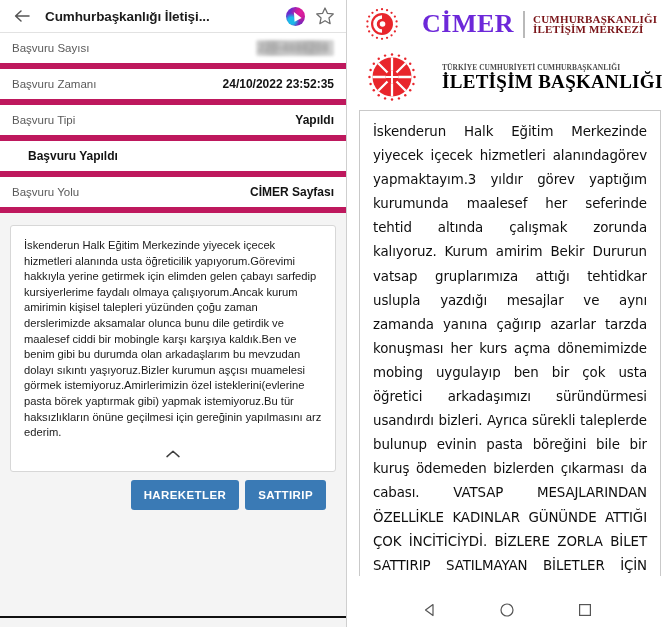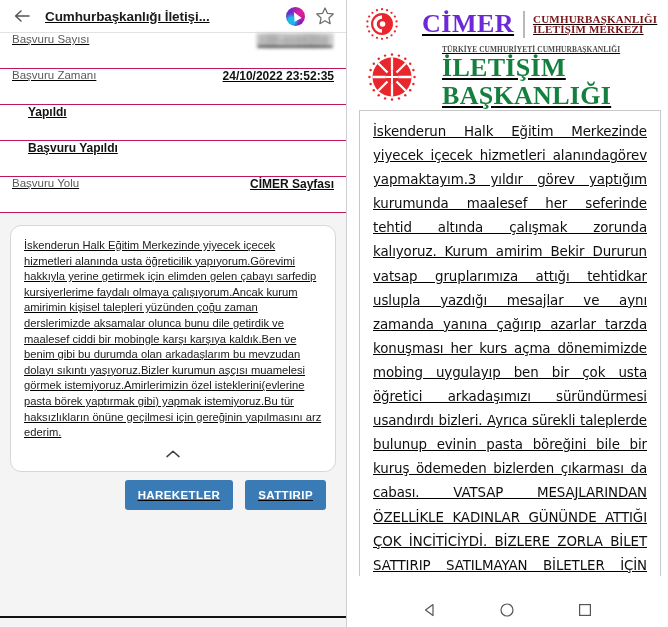--- a/index.html
+++ b/index.html
@@ -2,21 +2,21 @@
 <html><head>
 <meta charset="utf-8">
 <style>
   * { box-sizing: border-box; margin: 0; padding: 0; }
   html, body {
     width: 668px; height: 627px;
     font-family: "Liberation Sans", sans-serif;
     background: #ffffff;
     overflow: hidden;
   }
-  .screen { position: relative; width: 668px; height: 627px; display: flex; text-decoration: underline; }
+  .screen { position: relative; width: 668px; height: 627px; display: flex; }
 
   
   .left-panel {
     position: relative;
     width: 346px; height: 627px;
     background: #f4f4f4;
     overflow: hidden;
     flex: 0 0 346px;
   }
 
@@ -62,63 +62,63 @@
     border-right: 4.5px solid transparent;
     border-bottom: 9px solid #ffffff;
   }
   .star-icon { width: 22px; height: 22px; flex: 0 0 22px; margin-left: 9px; cursor: pointer; }
 
   
   .rows { background: #ffffff; }
   .row {
     height: 36px;
     display: flex;
-    align-items: flex-start;
+    align-items: center;
     padding: 0 12px;
-    border-bottom: 1px solid #be185d;
+    border-bottom: 6px solid #be185d;
     background: #ffffff;
   }
   .row-label { font-size: 11.5px; color: #5a5a5a; flex: 1 1 auto; }
   .row-value { font-size: 12px; color: #131313; font-weight: bold; text-align: right; margin-left: 16px; }
   .row-value.redacted {
     color: transparent;
     background: linear-gradient(90deg,#d8d8d8,#bdbdbd 20%,#cfcfcf 45%,#bdbdbd 70%,#d6d6d6);
     filter: blur(1.6px);
     border-radius: 2px;
     padding: 1px 2px;
     -webkit-text-fill-color: transparent;
     text-shadow: 0 0 3px #9a9a9a;
   }
   .row-value.redacted::after { content: "\00a0"; }
 
   .body-area { padding: 12px 10px 0 10px; }
   .complaint-box {
     background: #ffffff;
     border: 1px solid #d7d7d7;
-    border-radius: 11px;
+    border-radius: 3px;
     padding: 12px 13px 4px 13px;
     position: relative;
   }
   .complaint-text {
     font-size: 11.2px;
     line-height: 15.6px;
     color: #1a1a1a;
     text-align: left;
   }
   .collapse-chevron {
     height: 26px;
     display: flex;
     align-items: center;
     justify-content: center;
     cursor: pointer;
   }
   .actions {
     display: flex;
     justify-content: flex-end;
-    gap: 12px;
+    gap: 6px;
     padding: 8px 10px 0 0;
   }
   .btn {
     background: #3a7ab5;
     color: #ffffff;
     font-size: 11.5px;
     font-weight: bold;
     letter-spacing: 0.4px;
     border: none;
     border-radius: 3px;
@@ -185,23 +185,23 @@
   .ib-text { margin-left: 24px; }
   .ib-top {
     font-family: "Liberation Serif", serif;
     font-size: 7.4px;
     font-weight: bold;
     color: #4d4d4d;
     letter-spacing: 0.1px;
   }
   .ib-main {
     font-family: "Liberation Serif", serif;
-    font-size: 26px;
-    font-weight: bold;
-    color: #15803d;
+    font-size: 19px;
+    font-weight: bold;
+    color: #000000;
     letter-spacing: 0.3px;
     line-height: 1.05;
   }
 
   .letter-box {
     margin: 6px 7px 0 12px;
     border: 1px solid #c9c9c9;
     border-bottom: none;
     background: #ffffff;
     height: 466px;
@@ -255,20 +255,21 @@
     <div class="rows">
       <div class="row">
         <span class="row-label">Başvuru Sayısı</span>
         <span class="row-value redacted">220-4886208</span>
       </div>
       <div class="row">
         <span class="row-label">Başvuru Zamanı</span>
         <span class="row-value">24/10/2022 23:52:35</span>
       </div>
       <div class="row">
+        <span class="row-label">Başvuru Tipi</span>
         <span class="row-value">Yapıldı</span>
       </div>
       <div class="row">
         <span class="row-value">Başvuru Yapıldı</span>
       </div>
       <div class="row">
         <span class="row-label">Başvuru Yolu</span>
         <span class="row-value">CİMER Sayfası</span>
       </div>
     </div>

